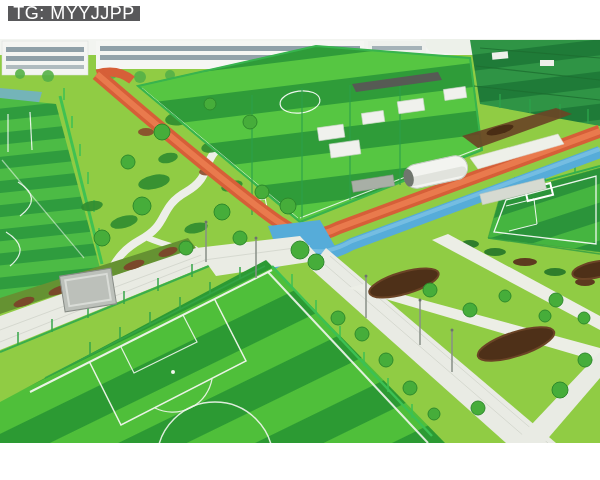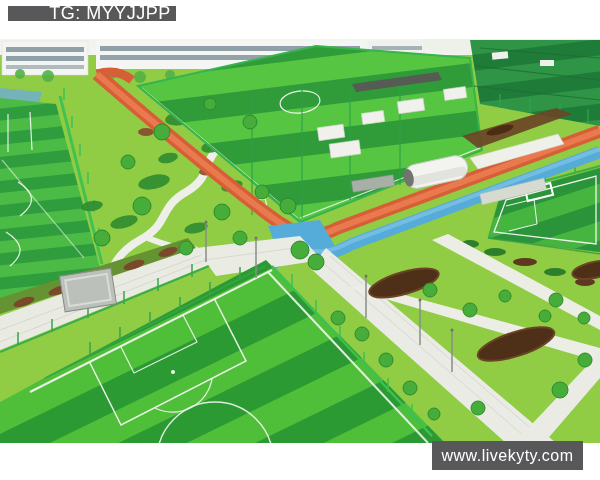--- a/index.html
+++ b/index.html
@@ -1,21 +1,21 @@
 <!DOCTYPE html>
 <html><head>
 <meta charset="utf-8">
 <style>
   html,body{margin:0;padding:0;background:#ffffff;}
   .stage{position:relative;width:600px;height:480px;background:#ffffff;overflow:hidden;
          font-family:"Liberation Sans","DejaVu Sans",sans-serif;}
   .photo-wrap{position:absolute;left:0;top:0;width:600px;height:480px;}
   .badge{position:absolute;display:flex;align-items:center;justify-content:center;
          background:#58585a;color:#ffffff;letter-spacing:0.5px;}
-  .tg-badge{left:8px;top:6px;width:132px;height:15px;font-size:18px;padding-left:36px;}
+  .tg-badge{left:8px;top:6px;width:132px;height:15px;font-size:18px;}
   .watermark-badge{left:432px;top:441px;width:151px;height:29px;font-size:16px;}
 </style>
 </head>
 <body>
 
 <div class="stage">
 
   <div class="photo-wrap">
   <svg width="600" height="480" viewBox="0 0 600 480">
     <defs>
@@ -339,17 +339,14 @@
         <circle cx="240" cy="238" r="7"></circle>
             <circle cx="210" cy="104" r="6"></circle>
       </g>
     </g>
   </svg>
   </div>
 
   <div class="badge tg-badge">
     <span>TG: MYYJJPP</span>
   </div>
-  <div class="badge watermark-badge">
-    <span>www.livekyty.com</span>
-  </div>
 
 </div>
 
 </body></html>

